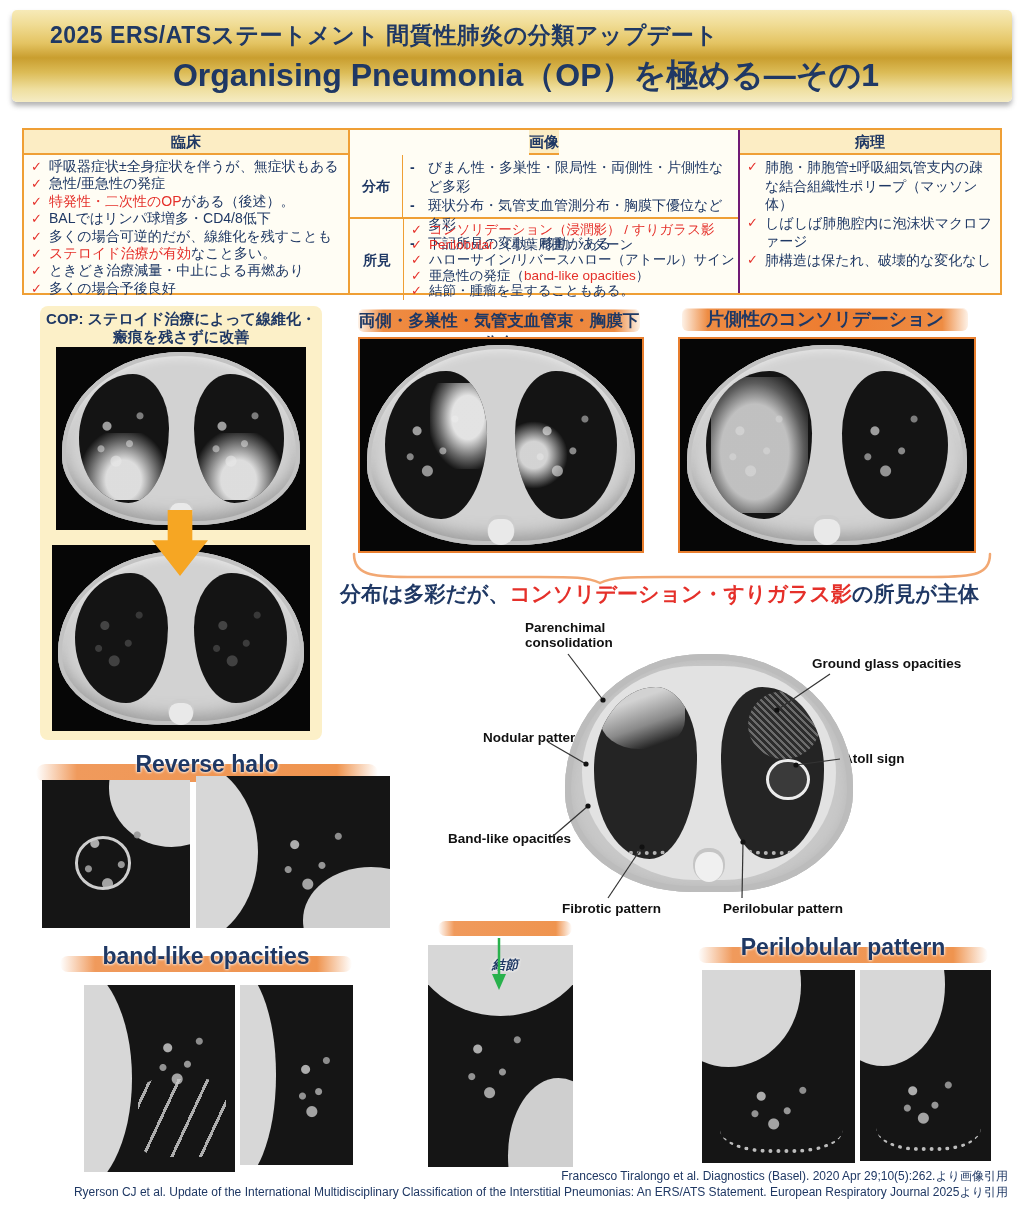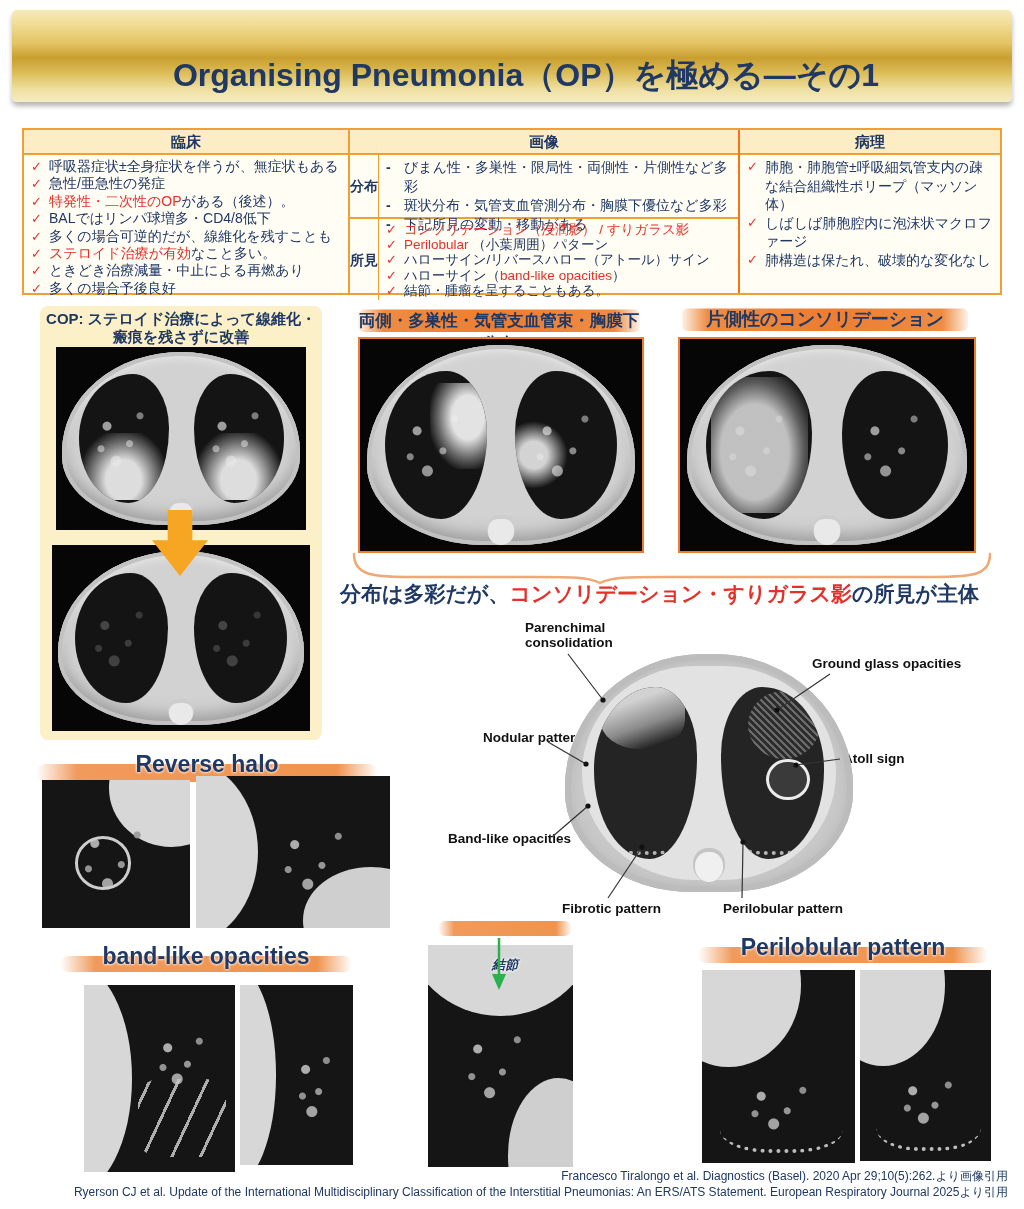--- a/index.html
+++ b/index.html
@@ -14,35 +14,35 @@
     background:linear-gradient(180deg,#f7eab8 0%,#f0dc94 16%,#e4c463 36%,#c99e2f 52%,#dcbc57 68%,#efdf9f 86%,#f5ecc4 100%);
     box-shadow:0 4px 5px rgba(90,90,90,.45);}
   .title-l1{position:absolute;left:38px;top:10px;font-size:23px;font-weight:bold;color:#1f3864;letter-spacing:.5px;}
   .title-l2{position:absolute;left:0;top:44px;width:100%;text-align:center;font-size:32px;font-weight:bold;color:#1f3864;margin-left:14px;}
 
   
   .sum-table{position:absolute;left:22px;top:128px;width:980px;height:167px;display:flex;
     border:2px solid #ef9f35;background:#fffdf4;box-sizing:border-box;}
   .col{display:flex;flex-direction:column;box-sizing:border-box;}
   .col1{width:326px;border-right:2px solid #ef9f35;}
-  .col2{width:390px;border-right:2px solid #f97316;}
+  .col2{width:390px;border-right:2px solid #701a75;align-items:center;}
   .col3{flex:1;}
   .col-h{height:23px;line-height:23px;text-align:center;font-size:15px;font-weight:bold;color:#1f3864;
     background:#fcedc4;border-bottom:2px solid #ef9f35;flex:0 0 auto;}
   .col-b{flex:1;padding:3px 4px 2px 6px;}
   ul.clist{list-style:none;margin:0;padding:0;}
   ul.clist li{position:relative;padding-left:19px;font-size:14px;line-height:17.4px;}
   ul.clist .bullet{position:absolute;left:1px;top:0;font-weight:bold;}
   ul.clist .bk{color:#e5302a;font-size:13px;}
   ul.clist .bd{color:#1f3864;}
   .img-row{display:flex;box-sizing:border-box;}
   .img-row1{height:64px;border-bottom:2px solid #ef9f35;}
   .img-row2{flex:1;}
   .row-label{width:28px;flex:0 0 auto;border-right:1.5px solid #ef9f35;display:flex;align-items:center;justify-content:center;
-    font-size:14px;font-weight:bold;color:#1f3864;text-align:center;line-height:16px;word-break:break-all;padding:0 0;}
+    font-size:14px;font-weight:bold;color:#1f3864;text-align:center;line-height:16px;word-break:break-all;padding:0 12px;}
   .row-body{flex:1;padding:3px 2px 2px 6px;}
   .img-row1 ul.clist li{font-size:14px;line-height:19px;}
   .img-row2 ul.clist li{font-size:13.5px;line-height:15.2px;}
   .col3 .col-b ul.clist li{line-height:18.6px;}
 
   
   .bar{position:absolute;box-sizing:border-box;border-radius:6px;text-align:center;font-weight:bold;color:#1f3864;
     background:linear-gradient(90deg,rgba(245,166,95,.15),#ee8c43 9%,#ed7d31 50%,#ee8c43 91%,rgba(245,166,95,.15));
     box-shadow:inset 0 1px 0 rgba(255,255,255,.5);}
   .ribbon{position:absolute;border-radius:9px;
@@ -129,20 +129,21 @@
 
   
   .footer{position:absolute;left:16px;top:1168px;width:992px;text-align:right;color:#1f3864;font-size:12px;line-height:16px;}
 </style>
 </head>
 <body>
 
 <div class="page">
 
   <header class="title-bar">
+    <div class="title-l1">2025  ERS/ATSステートメント 間質性肺炎の分類アップデート</div>
     <div class="title-l2">Organising Pneumonia（OP）を極める―その1</div>
   </header>
 
   <section class="sum-table">
     <div class="col col1">
       <div class="col-h">臨床</div>
       <div class="col-b">
         <ul class="clist">
             <li><span class="bullet bk">✓</span><span class="c-navy">呼吸器症状±全身症状を伴うが、無症状もある</span></li>
             <li><span class="bullet bk">✓</span><span class="c-navy">急性/亜急性の発症</span></li>
@@ -167,21 +168,21 @@
             </ul>
         </div>
       </div>
       <div class="img-row img-row2">
         <div class="row-label">所見</div>
         <div class="row-body">
           <ul class="clist">
               <li><span class="bullet bk">✓</span><span class="c-red">コンソリデーション（浸潤影） / すりガラス影</span></li>
               <li><span class="bullet bk">✓</span><span class="c-red">Perilobular</span><span class="c-navy"> （小葉周囲）パターン</span></li>
               <li><span class="bullet bk">✓</span><span class="c-navy">ハローサイン/リバースハロー（アトール）サイン</span></li>
-              <li><span class="bullet bk">✓</span><span class="c-navy">ハローサイン（</span><span class="c-red">band-like opacities</span><span class="c-navy">）</span></li>
+              <li><span class="bullet bk">✓</span><span class="c-navy">亜急性の発症（</span><span class="c-red">band-like opacities</span><span class="c-navy">）</span></li>
               <li><span class="bullet bk">✓</span><span class="c-navy">結節・腫瘤を呈することもある。</span></li>
             </ul>
         </div>
       </div>
     </div>
     <div class="col col3">
       <div class="col-h">病理</div>
       <div class="col-b">
         <ul class="clist">
             <li><span class="bullet bk">✓</span><span class="c-navy">肺胞・肺胞管±呼吸細気管支内の疎な結合組織性ポリープ（マッソン体）</span></li>

